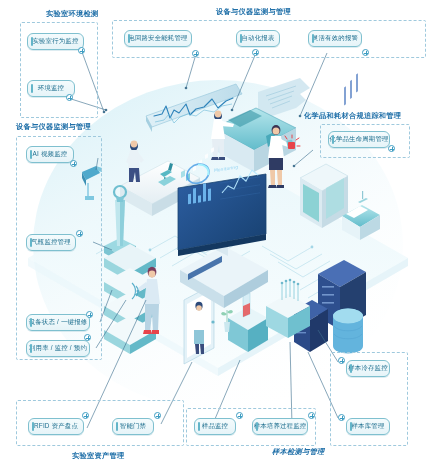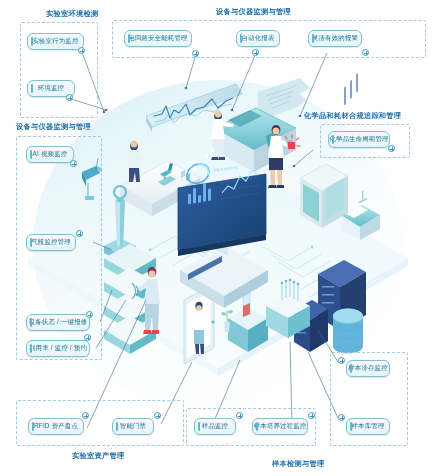--- a/index.html
+++ b/index.html
@@ -513,21 +513,21 @@
     <div class="chip lbar" style="left:112px;top:418px;width:42px;height:17px;">智能门禁</div>
     <div class="node" style="left:154px;top:412px;"></div>
 
     <div class="ghead" style="left:296px;top:112px;margin-left:8px;">化学品和耗材合规追踪和管理</div>
     <div class="panel" style="left:320px;top:124px;width:88px;height:32px;"></div>
     <div class="chip lbar" style="left:328px;top:131px;width:62px;height:17px;">化学品生命周期管理</div>
     <div class="node" style="left:388px;top:145px;"></div>
 
     <div class="panel" style="left:186px;top:408px;width:128px;height:36px;"></div>
     <div class="panel" style="left:330px;top:352px;width:76px;height:92px;"></div>
-    <div class="ghead" style="left:272px;top:460px;">样本检测与管理</div>
+    <div class="ghead" style="left:272px;top:448px;font-style:italic;">样本检测与管理</div>
 
     <div class="chip lbar" style="left:194px;top:418px;width:42px;height:17px;">样品监控</div>
     <div class="node" style="left:236px;top:412px;"></div>
 
     <div class="chip lbar" style="left:252px;top:418px;width:56px;height:17px;">样本培养过程监控</div>
     <div class="node" style="left:308px;top:412px;"></div>
 
     <div class="chip lbar" style="left:346px;top:360px;width:44px;height:17px;">样本冷存监控</div>
     <div class="node" style="left:338px;top:357px;"></div>
 

